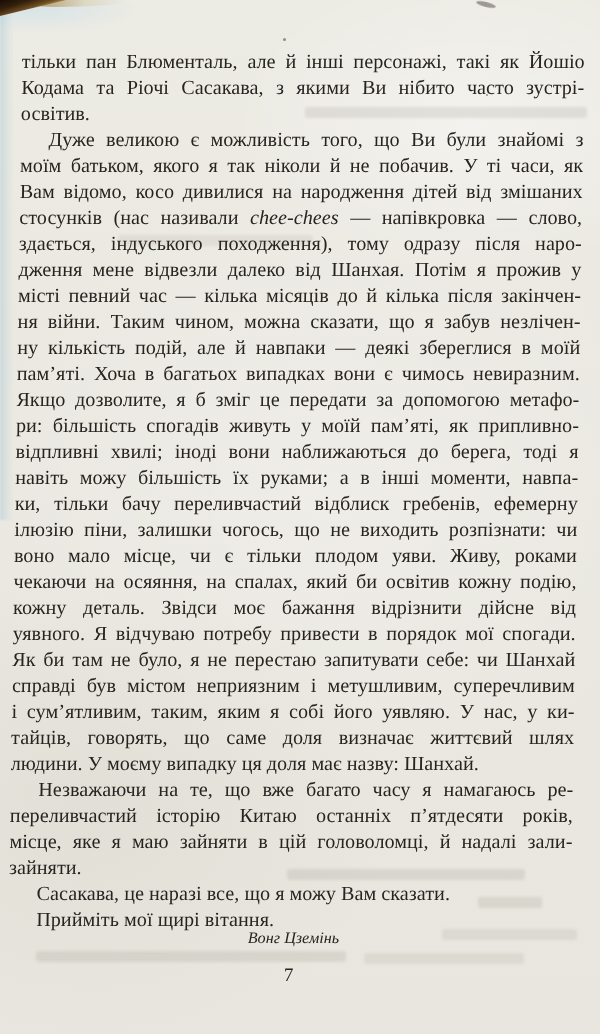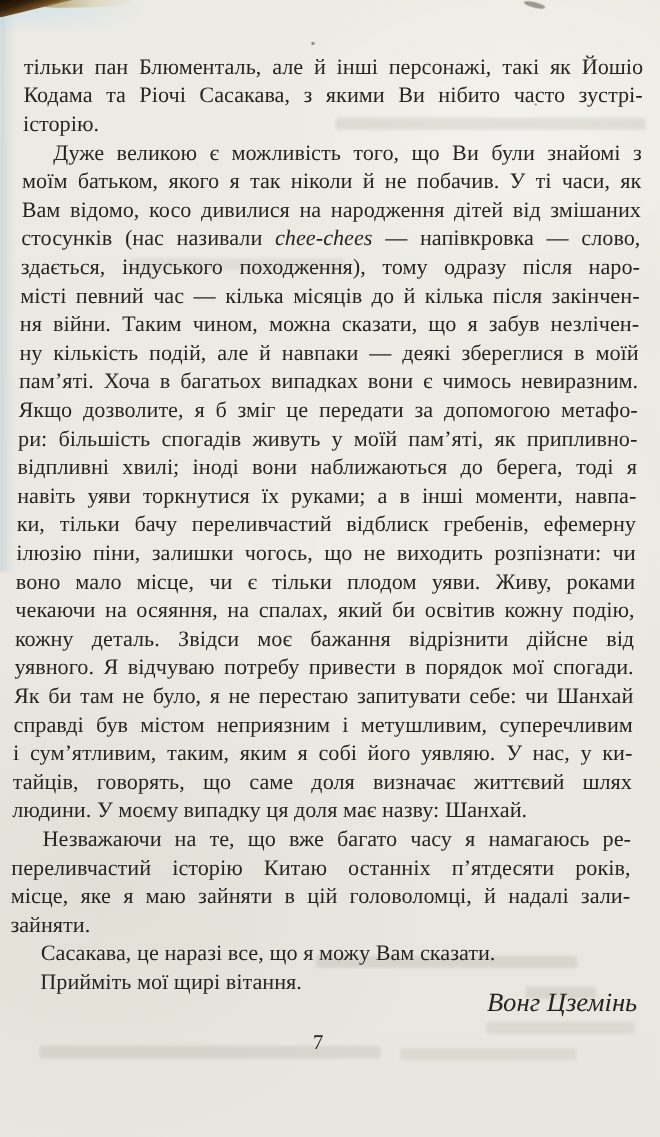--- a/index.html
+++ b/index.html
@@ -70,25 +70,25 @@
     line-height: 26px;
     color: #272320;
     letter-spacing: 0.1px;
   }
   .line { text-align: justify; text-align-last: justify; white-space: nowrap; }
   .line.end { text-align-last: left; }
   .line.indent { text-indent: 28px; }
   .line em { }
   .signature {
     margin-top: -7px;
-    text-align: right;
+    text-align: center;
     font-style: italic;
     padding-right: 0;
     margin-right: -8px;
-    font-size: 24px;
+    font-size: 16px;
   }
   .page-number {
     margin-top: 11px;
     text-align: center;
     font-size: 19px;
     letter-spacing: 0.5px;
   }
 </style>
 </head>
 <body>
@@ -107,34 +107,35 @@
   <div class="ghost" style="left:287px; top:869px; width:238px;"></div>
   <div class="ghost" style="left:478px; top:897px; width:64px;"></div>
   <div class="ghost" style="left:442px; top:929px; width:135px; opacity:.8;"></div>
   <div class="ghost" style="left:36px; top:951px; width:310px;"></div>
   <div class="ghost" style="left:364px; top:953px; width:160px; opacity:.75;"></div>
 
   <div class="text-block">
 
     <div class="line">тільки пан Блюменталь, але й інші персонажі, такі як Йошіо</div>
       <div class="line">Кодама та Ріочі Сасакава, з якими Ви нібито часто зустрі-</div>
-      <div class="line end">історію.</div>
+      <div class="line end">освітив.</div>
       <div class="line indent">Дуже великою є можливість того, що Ви були знайомі з</div>
       <div class="line">моїм батьком, якого я так ніколи й не побачив. У ті часи, як</div>
       <div class="line">Вам відомо, косо дивилися на народження дітей від змішаних</div>
       <div class="line"><span>стосунків (нас називали </span><em>chee-chees</em><span> — напівкровка — слово,</span></div>
       <div class="line">здається, індуського походження), тому одразу після наро-</div>
+      <div class="line">дження мене відвезли далеко від Шанхая. Потім я прожив у</div>
       <div class="line">місті певний час — кілька місяців до й кілька після закінчен-</div>
       <div class="line">ня війни. Таким чином, можна сказати, що я забув незлічен-</div>
       <div class="line">ну кількість подій, але й навпаки — деякі збереглися в моїй</div>
       <div class="line">пам’яті. Хоча в багатьох випадках вони є чимось невиразним.</div>
       <div class="line">Якщо дозволите, я б зміг це передати за допомогою метафо-</div>
       <div class="line">ри: більшість спогадів живуть у моїй пам’яті, як припливно-</div>
       <div class="line">відпливні хвилі; іноді вони наближаються до берега, тоді я</div>
-      <div class="line">навіть уяви торкнутися їх руками; а в інші моменти, навпа-</div>
+      <div class="line">навіть можу більшість їх руками; а в інші моменти, навпа-</div>
       <div class="line">ки, тільки бачу переливчастий відблиск гребенів, ефемерну</div>
       <div class="line">ілюзію піни, залишки чогось, що не виходить розпізнати: чи</div>
       <div class="line">воно мало місце, чи є тільки плодом уяви. Живу, роками</div>
       <div class="line">чекаючи на осяяння, на спалах, який би освітив кожну подію,</div>
       <div class="line">кожну деталь. Звідси моє бажання відрізнити дійсне від</div>
       <div class="line">уявного. Я відчуваю потребу привести в порядок мої спогади.</div>
       <div class="line">Як би там не було, я не перестаю запитувати себе: чи Шанхай</div>
       <div class="line">справді був містом неприязним і метушливим, суперечливим</div>
       <div class="line">і сум’ятливим, таким, яким я собі його уявляю. У нас, у ки-</div>
       <div class="line">тайців, говорять, що саме доля визначає життєвий шлях</div>

